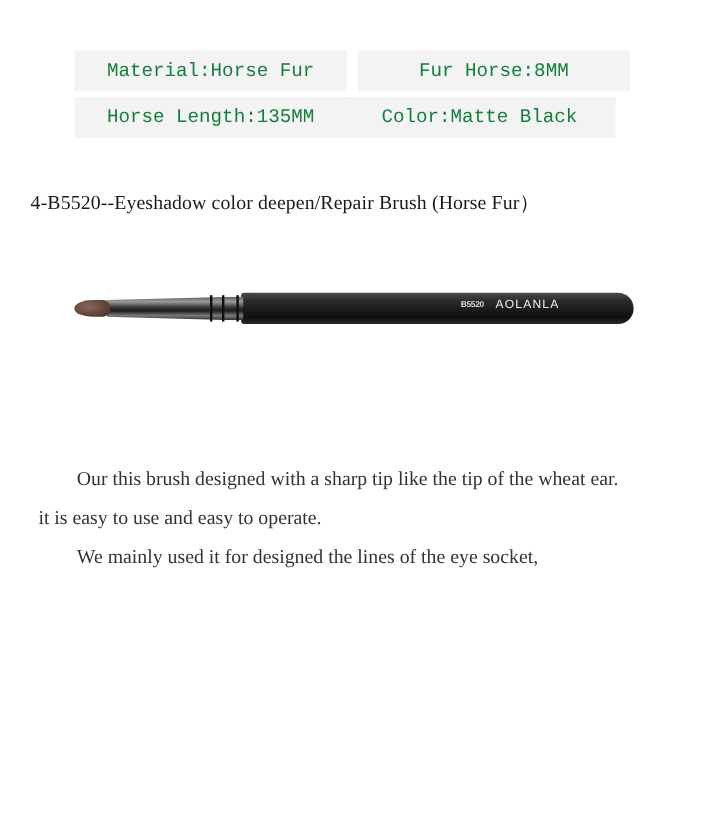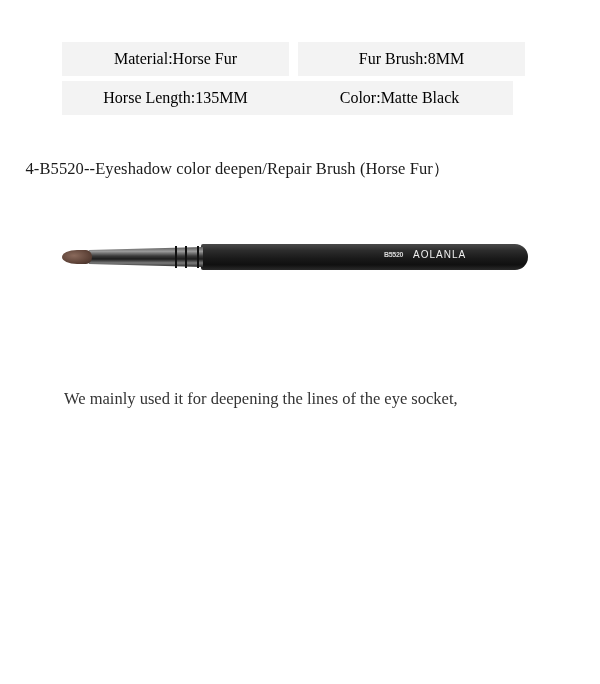--- a/index.html
+++ b/index.html
@@ -10,27 +10,28 @@
     body {
       width: 600px;
       height: 684px;
       position: relative;
       overflow: hidden;
       font-family: "Liberation Serif", "DejaVu Serif", serif;
     }
     .spec-box {
       position: absolute;
       background: #f3f3f3;
-      color: #000000;
+      color: #15803d;
       font-size: 16px;
       display: flex;
       align-items: center;
       justify-content: center;
       height: 34px;
       width: 227px;
+      font-family: Liberation Mono, monospace;
     }
     #spec-material { left: 62px; top: 42px; }
     #spec-fur-length { left: 298px; top: 42px; }
     #spec-pole-length { left: 62px; top: 81px; }
     #spec-color { left: 286px; top: 81px; }
 
     .title {
       position: absolute;
       left: 0;
       width: 475px;
@@ -119,21 +120,21 @@
       padding-left: 32px;
     }
   </style>
 </head>
 <body>
 
 <div class="spec-box" id="spec-material">
   <span>Material:Horse Fur</span>
 </div>
 <div class="spec-box" id="spec-fur-length">
-  <span>Fur Brush:8MM</span>
+  <span>Fur Horse:8MM</span>
 </div>
 <div class="spec-box" id="spec-pole-length">
   <span>Horse Length:135MM</span>
 </div>
 <div class="spec-box" id="spec-color">
   <span>Color:Matte Black</span>
 </div>
 
 <div class="title">4-B5520--Eyeshadow color deepen/Repair Brush (Horse Fur）</div>
 
@@ -142,14 +143,16 @@
   <div class="ferrule"></div>
   <div class="band" style="left:113px"></div>
   <div class="band" style="left:123px"></div>
   <div class="band" style="left:135px"></div>
   <div class="tip"></div>
   <span class="model-label">B5520</span>
   <span class="brand-label">AOLANLA</span>
 </div>
 
 <div class="body-text">
-  <p class="indent">We mainly used it for deepening the lines of the eye socket,</p>
+  <p class="indent">Our this brush designed with a sharp tip like the tip of the wheat ear.</p>
+  <p>it is easy to use and easy to operate.</p>
+  <p class="indent">We mainly used it for designed the lines of the eye socket,</p>
 </div>
 
 </body></html>

